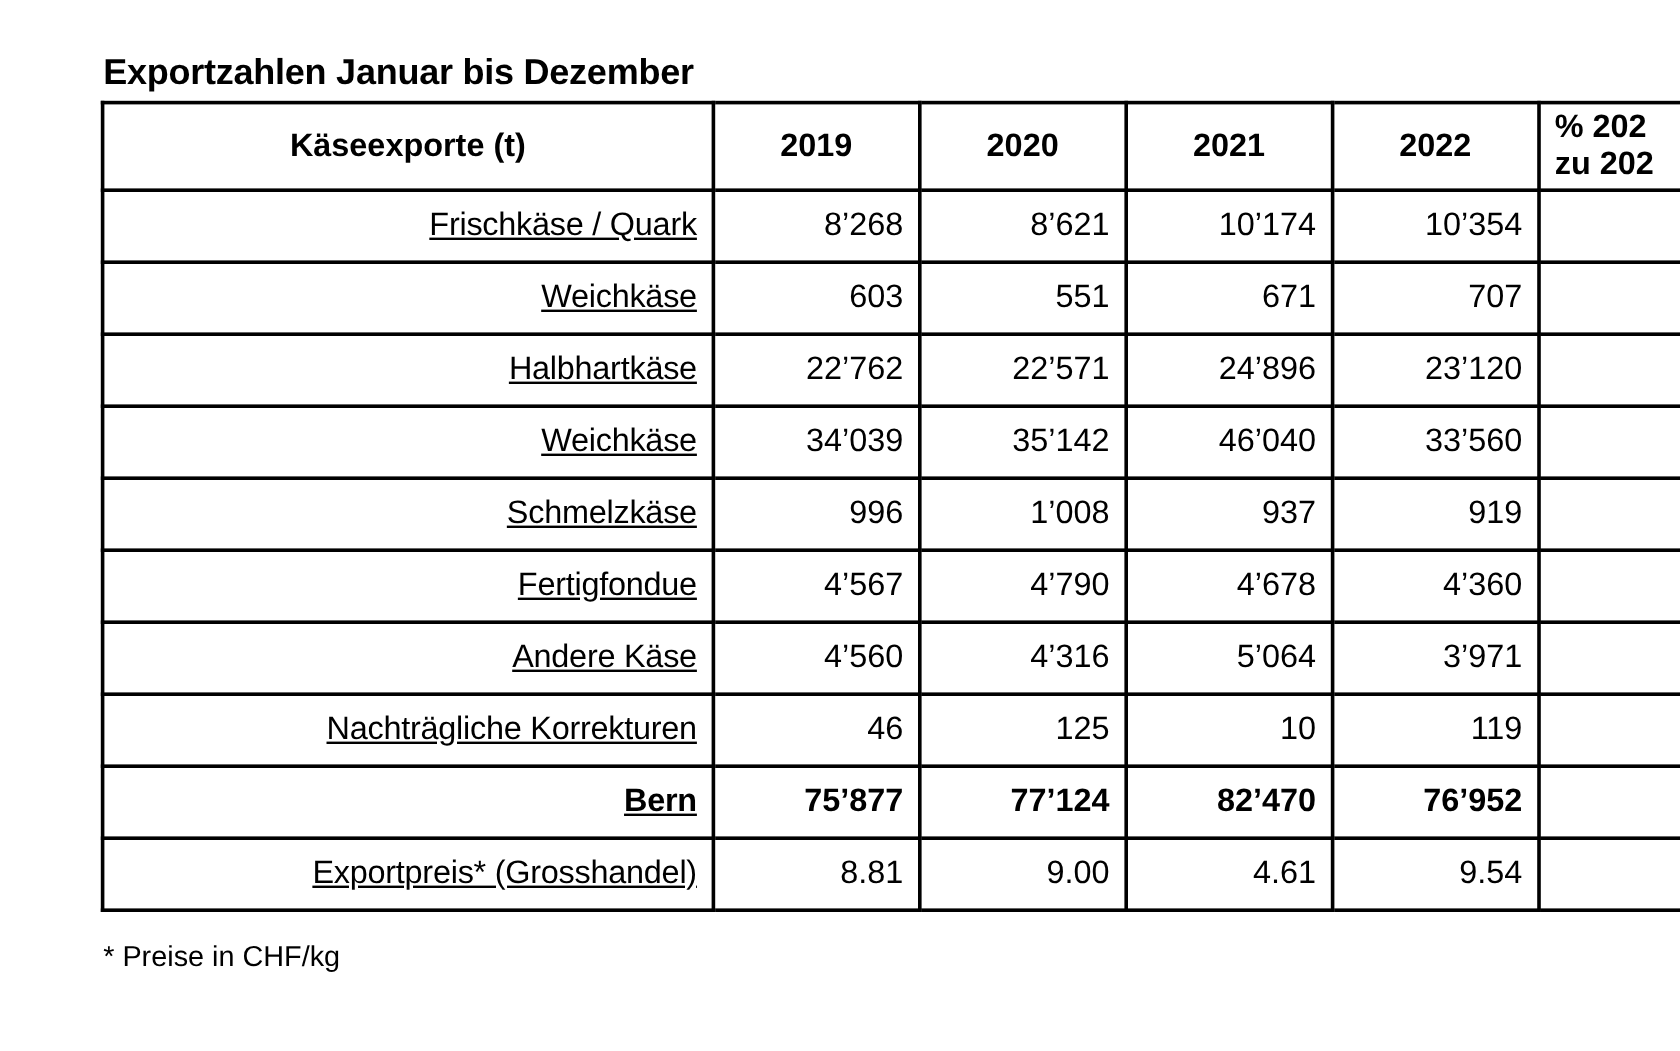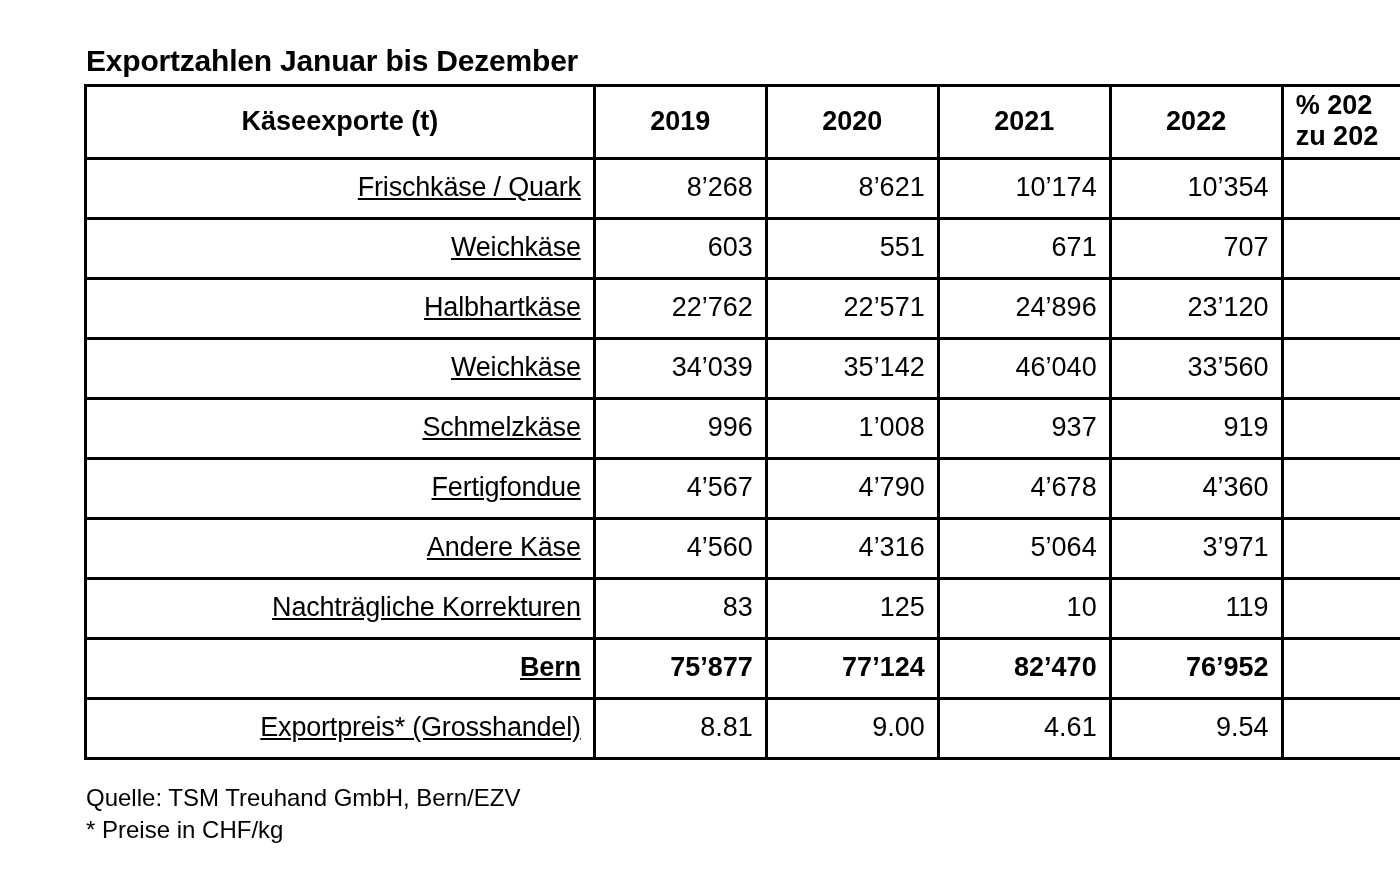--- a/index.html
+++ b/index.html
@@ -177,21 +177,21 @@
         <tr>
           <td class="label">Andere Käse</td>
           <td class="num">4’560</td>
           <td class="num">4’316</td>
           <td class="num">5’064</td>
           <td class="num">3’971</td>
           <td class="num">-21.6%</td>
         </tr>
         <tr>
           <td class="label">Nachträgliche Korrekturen</td>
-          <td class="num">83</td>
+          <td class="num">46</td>
           <td class="num">125</td>
           <td class="num">10</td>
           <td class="num">119</td>
           <td class="num"></td>
         </tr>
         <tr class="total">
           <td class="label">Bern</td>
           <td class="num">75’877</td>
           <td class="num">77’124</td>
           <td class="num">82’470</td>
@@ -204,17 +204,16 @@
           <td class="num">9.00</td>
           <td class="num">4.61</td>
           <td class="num">9.54</td>
           <td class="num">4.0%</td>
         </tr>
       </tbody>
     </table>
   </div>
 
   <div class="source">
-    <div>Quelle: TSM Treuhand GmbH, Bern/EZV</div>
     <div>* Preise in CHF/kg</div>
   </div>
 
 </div>
 
 </body></html>

